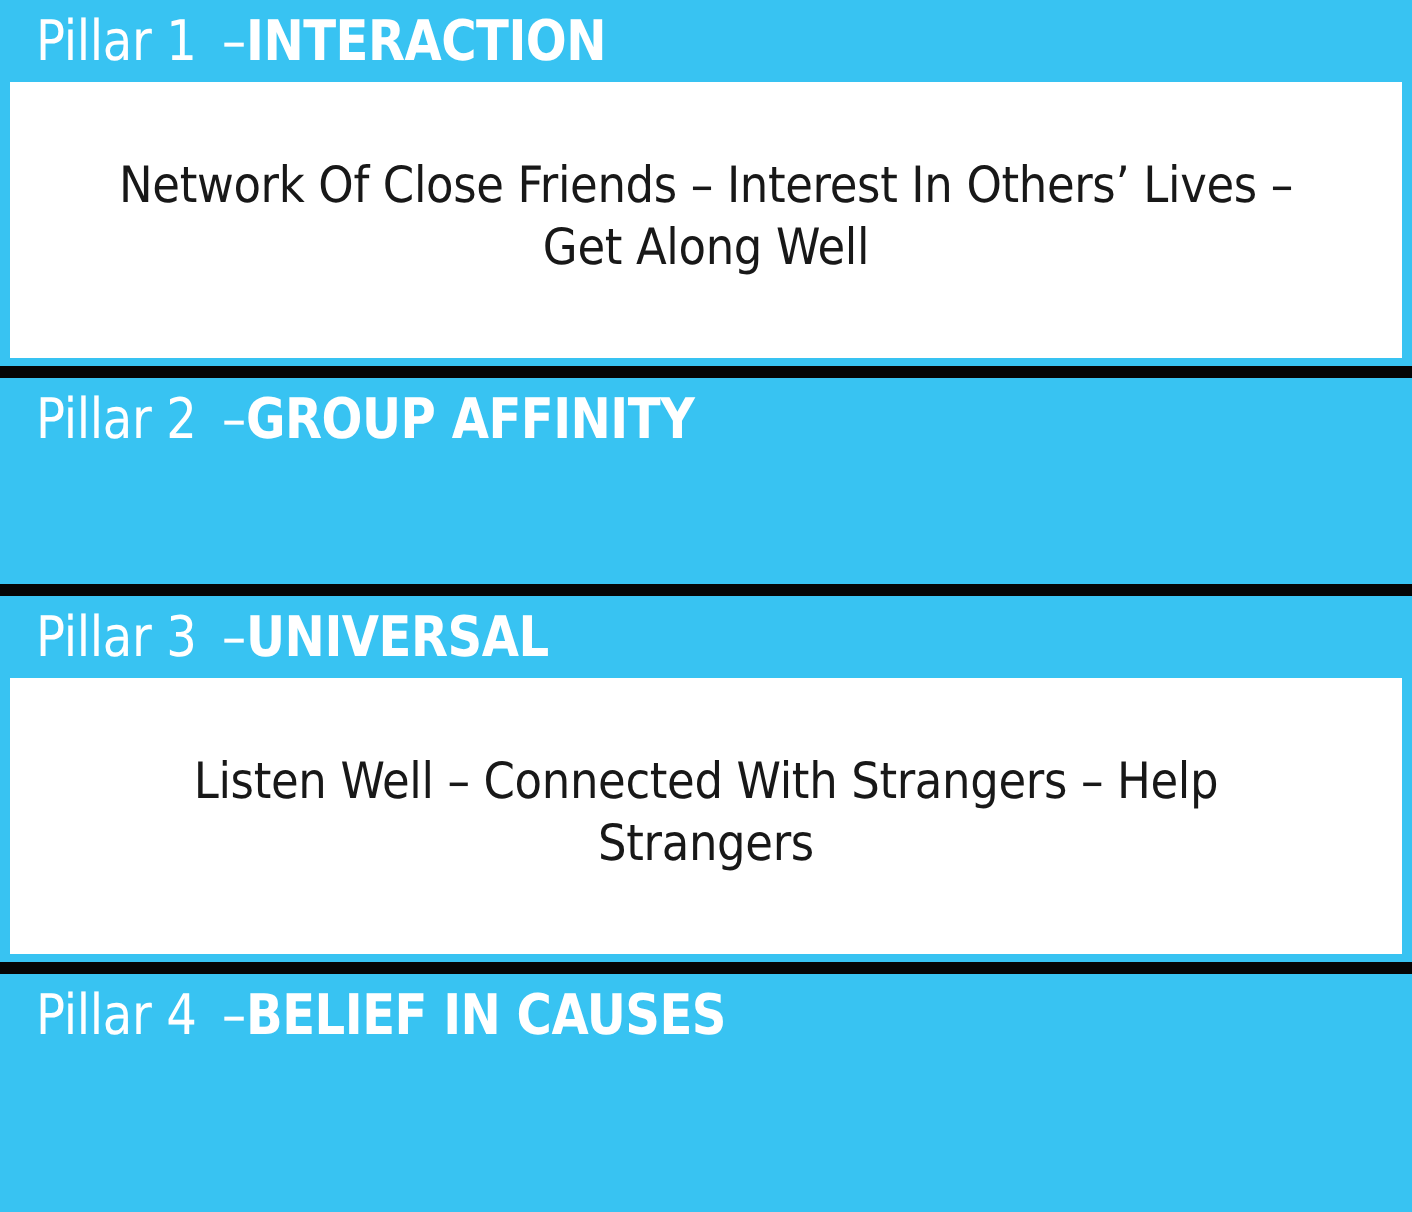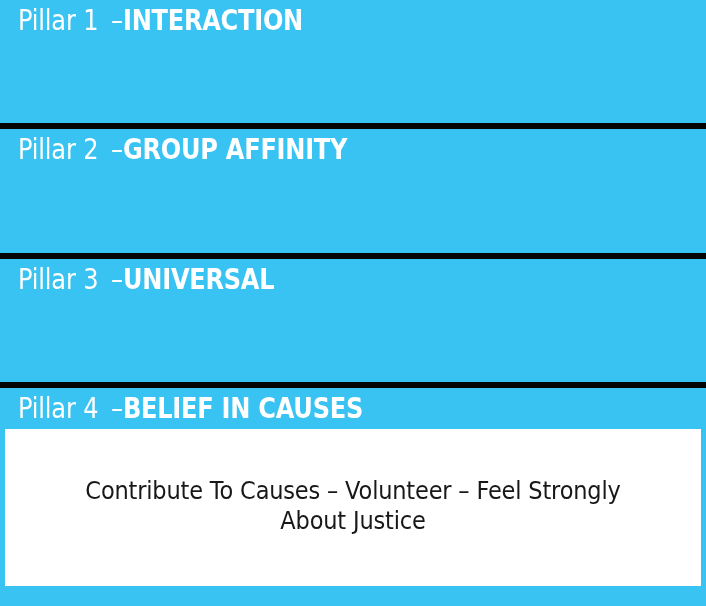--- a/index.html
+++ b/index.html
@@ -115,20 +115,25 @@
 <body>
 
 <div id="infographic">
 
   <div class="pillar">
     <div class="pillar-header">
       <span class="pillar-label">Pillar 1</span>
       <span class="pillar-label"> – </span>
       <span class="pillar-title">INTERACTION</span>
     </div>
+    <div class="pillar-body-wrap">
+      <div class="pillar-body">
+        <span class="pillar-body-text">Network Of Close Friends – Interest In Others’ Lives – Get Along Well</span>
+      </div>
+    </div>
   </div>
 
   <div class="divider">
     <div class="divider-bar"></div>
   </div>
 
   <div class="pillar">
     <div class="pillar-header">
       <span class="pillar-label">Pillar 2</span>
       <span class="pillar-label"> – </span>
@@ -139,34 +144,34 @@
   <div class="divider">
     <div class="divider-bar"></div>
   </div>
 
   <div class="pillar">
     <div class="pillar-header">
       <span class="pillar-label">Pillar 3</span>
       <span class="pillar-label"> – </span>
       <span class="pillar-title">UNIVERSAL</span>
     </div>
+    <div class="pillar-body-wrap">
+      <div class="pillar-body">
+        <span class="pillar-body-text">Listen Well – Connected With Strangers – Help Strangers</span>
+      </div>
+    </div>
   </div>
 
   <div class="divider">
     <div class="divider-bar"></div>
   </div>
 
   <div class="pillar">
     <div class="pillar-header">
       <span class="pillar-label">Pillar 4</span>
       <span class="pillar-label"> – </span>
       <span class="pillar-title">BELIEF IN CAUSES</span>
     </div>
-    <div class="pillar-body-wrap">
-      <div class="pillar-body">
-        <span class="pillar-body-text">Contribute To Causes – Volunteer – Feel Strongly About Justice</span>
-      </div>
-    </div>
   </div>
 
   <div class="bottom-edge"></div>
 
 </div>
 
 </body></html>

